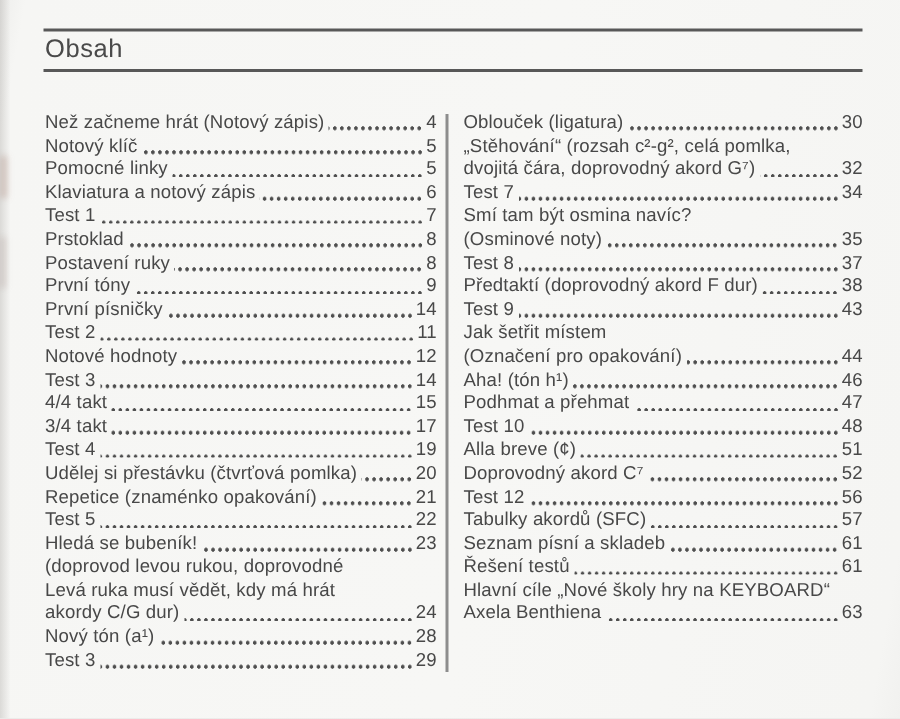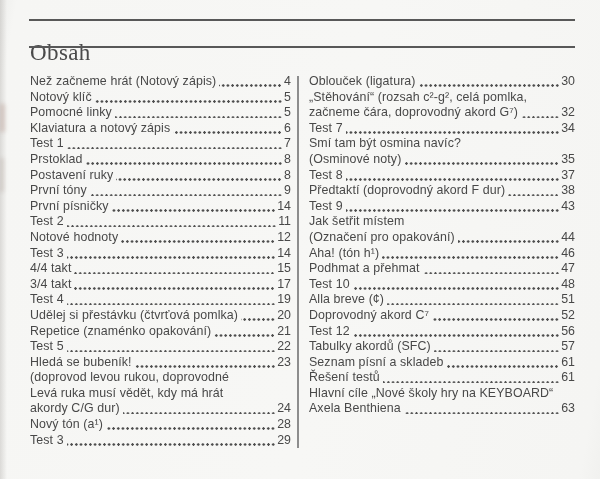--- a/index.html
+++ b/index.html
@@ -42,25 +42,24 @@
     left: 29px;
     width: 546px;
     height: 2px;
     background: #585858;
   }
   .rule-top { top: 19px; }
   .rule-bottom { top: 46px; }
   .page-title {
     position: absolute;
     left: 30px;
-    top: 40px;
-    font-size: 23px;
+    top: 23px;
+    font-size: 17px;
     letter-spacing: 0.4px;
     color: #4a4a4a;
-    font-family: Liberation Serif, serif;
   }
   .divider {
     position: absolute;
     left: 297px;
     top: 76px;
     width: 1.5px;
     height: 372px;
     background: #8d8d8d;
   }
   .toc-col {
@@ -236,21 +235,21 @@
   <div class="toc-col toc-col-right">
       <div class="toc-line">
         <span class="toc-label">Oblouček (ligatura)</span>
         <span class="toc-dots"></span>
         <span class="toc-page">30</span>
       </div>
       <div class="toc-line">
         <span class="toc-label">„Stěhování“ (rozsah c²-g², celá pomlka,</span>
       </div>
       <div class="toc-line">
-        <span class="toc-label">začneme čára, doprovodný akord G⁷)</span>
+        <span class="toc-label">dvojitá čára, doprovodný akord G⁷)</span>
         <span class="toc-dots"></span>
         <span class="toc-page">32</span>
       </div>
       <div class="toc-line">
         <span class="toc-label">Test 7</span>
         <span class="toc-dots"></span>
         <span class="toc-page">34</span>
       </div>
       <div class="toc-line">
         <span class="toc-label">Smí tam být osmina navíc?</span>

